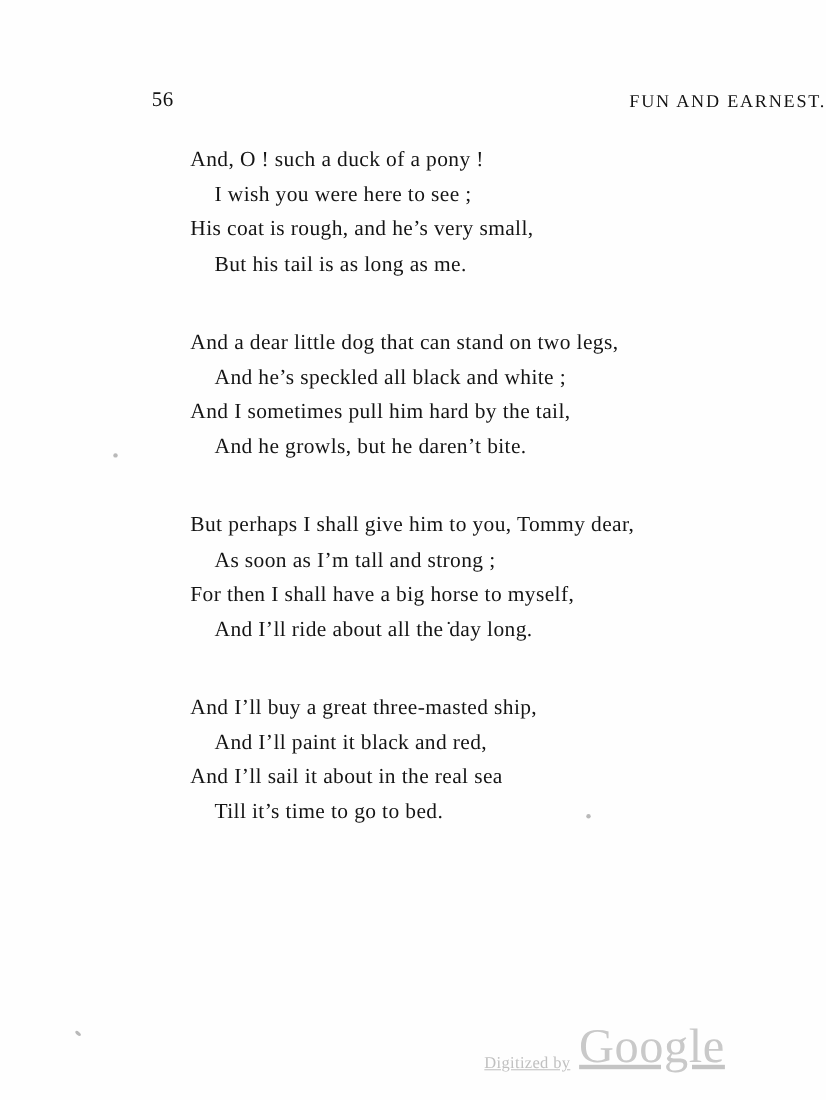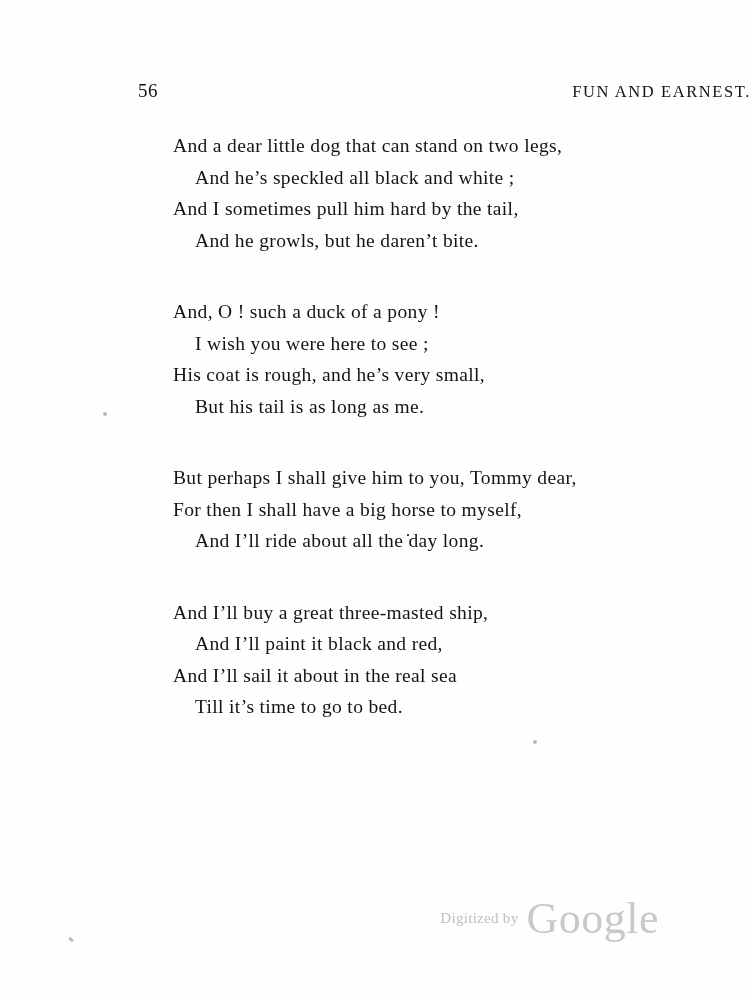--- a/index.html
+++ b/index.html
@@ -73,25 +73,26 @@
     background: #b9b9b9;
     border-radius: 50%;
   }
   .speck-a { left: 103px; top: 412px; width: 4px; height: 4px; }
   .speck-b { left: 533px; top: 740px; width: 4px; height: 4px; }
   .speck-c { left: 68px; top: 938px; width: 6px; height: 3px; transform: rotate(40deg); }
 
   .watermark {
     position: absolute;
     right: 92px;
-    bottom: 56px;
+    bottom: 24px;
     display: flex;
-    align-items: center;
+    align-items: flex-end;
     color: #c4c4c4;
     user-select: none;
+    text-decoration: underline;
   }
   .wm-prefix {
     font-size: 15px;
     letter-spacing: 0.3px;
     margin-right: 8px;
     color: #c0c0c0;
   }
   .wm-logo {
     font-size: 44px;
     font-family: "Liberation Serif", serif;
@@ -105,36 +106,37 @@
 <div class="page">
 
   <div class="header">
     <div class="folio">56</div>
     <div class="running-head">FUN AND EARNEST.</div>
   </div>
 
   <div class="poem">
 
     <div class="stanza">
+      <div class="line ind0">And, O ! such a duck of a pony !</div>
+      <div class="line ind1">I wish you were here to see ;</div>
+      <div class="line ind0">His coat is rough, and he’s very small,</div>
+      <div class="line ind1">But his tail is as long as me.</div>
+    </div>
+
+    <div class="stanza">
       <div class="line ind0">And a dear little dog that can stand on two legs,</div>
       <div class="line ind1">And he’s speckled all black and white ;</div>
       <div class="line ind0">And I sometimes pull him hard by the tail,</div>
       <div class="line ind1">And he growls, but he daren’t bite.</div>
     </div>
 
-    <div class="stanza">
-      <div class="line ind0">And, O ! such a duck of a pony !</div>
-      <div class="line ind1">I wish you were here to see ;</div>
-      <div class="line ind0">His coat is rough, and he’s very small,</div>
-      <div class="line ind1">But his tail is as long as me.</div>
-    </div>
-
 
     <div class="stanza">
       <div class="line ind0">But perhaps I shall give him to you, Tommy dear,</div>
+      <div class="line ind1">As soon as I’m tall and strong ;</div>
       <div class="line ind0">For then I shall have a big horse to myself,</div>
       <div class="line ind1">And I’ll ride about all the ̇day long.</div>
     </div>
 
     <div class="stanza">
       <div class="line ind0">And I’ll buy a great three-masted ship,</div>
       <div class="line ind1">And I’ll paint it black and red,</div>
       <div class="line ind0">And I’ll sail it about in the real sea</div>
       <div class="line ind1">Till it’s time to go to bed.</div>
     </div>

